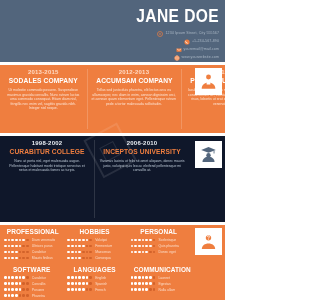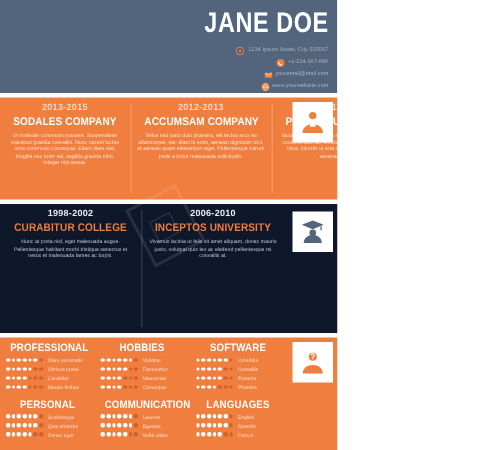--- a/index.html
+++ b/index.html
@@ -38,21 +38,21 @@
     color:#a9b6c4;font-size:3.6px;line-height:7px;
     letter-spacing:.1px;
   }
   .contact-ico{
     display:inline-block;width:6px;height:6px;margin-left:2px;
     order:-1;margin-right:2px;
   }
   .contact-ico svg{display:block;}
 
   
-  .band{position:absolute;left:0;width:225px;padding-left:12px;}
+  .band{position:absolute;left:0;width:225px;}
   .band-exp{top:65px;height:68px;background:#ef7e3f;}
   .band-edu{top:136px;height:86px;background:#0f172a;}
   .band-skl{top:225px;height:75px;background:#ef7e3f;}
 
   .cols{position:absolute;left:0;top:0;width:190px;height:100%;display:flex;}
   .col{flex:1;padding:4px 5px 0 5px;box-sizing:border-box;position:relative;}
   .col + .col::before{
     content:"";position:absolute;left:0;top:4px;bottom:4px;width:1px;
     background:rgba(255,255,255,.18);
   }
@@ -357,20 +357,62 @@
                 <span class="dot"></span>
                 <span class="dot"></span>
                 <span class="dot"></span>
               </div>
               <span class="skill-name">Consequa</span>
             </div>
           </div>
       </div>
 
       <div class="skill-group">
+        <div class="skill-title">PERSONAL</div>
+        <div class="skill-rows">
+            <div class="skill-row">
+              <div class="dots">
+                <span class="dot on"></span>
+                <span class="dot on"></span>
+                <span class="dot on"></span>
+                <span class="dot on"></span>
+                <span class="dot on"></span>
+                <span class="dot on"></span>
+                <span class="dot"></span>
+              </div>
+              <span class="skill-name">Scelerisque</span>
+            </div>
+            <div class="skill-row">
+              <div class="dots">
+                <span class="dot on"></span>
+                <span class="dot on"></span>
+                <span class="dot on"></span>
+                <span class="dot on"></span>
+                <span class="dot on"></span>
+                <span class="dot on"></span>
+                <span class="dot"></span>
+              </div>
+              <span class="skill-name">Quis pharetra</span>
+            </div>
+            <div class="skill-row">
+              <div class="dots">
+                <span class="dot on"></span>
+                <span class="dot on"></span>
+                <span class="dot on"></span>
+                <span class="dot on"></span>
+                <span class="dot on"></span>
+                <span class="dot"></span>
+                <span class="dot"></span>
+              </div>
+              <span class="skill-name">Donec eget</span>
+            </div>
+          </div>
+      </div>
+
+      <div class="skill-group">
         <div class="skill-title">SOFTWARE</div>
         <div class="skill-rows">
             <div class="skill-row">
               <div class="dots">
                 <span class="dot on"></span>
                 <span class="dot on"></span>
                 <span class="dot on"></span>
                 <span class="dot on"></span>
                 <span class="dot on"></span>
                 <span class="dot on"></span>
@@ -411,57 +453,57 @@
                 <span class="dot"></span>
                 <span class="dot"></span>
                 <span class="dot"></span>
               </div>
               <span class="skill-name">Pharetra</span>
             </div>
           </div>
       </div>
 
       <div class="skill-group">
-        <div class="skill-title">PERSONAL</div>
+        <div class="skill-title">LANGUAGES</div>
         <div class="skill-rows">
             <div class="skill-row">
               <div class="dots">
                 <span class="dot on"></span>
                 <span class="dot on"></span>
                 <span class="dot on"></span>
                 <span class="dot on"></span>
                 <span class="dot on"></span>
                 <span class="dot on"></span>
                 <span class="dot"></span>
               </div>
-              <span class="skill-name">Scelerisque</span>
-            </div>
-            <div class="skill-row">
-              <div class="dots">
-                <span class="dot on"></span>
-                <span class="dot on"></span>
-                <span class="dot on"></span>
-                <span class="dot on"></span>
-                <span class="dot on"></span>
-                <span class="dot on"></span>
-                <span class="dot"></span>
-              </div>
-              <span class="skill-name">Quis pharetra</span>
-            </div>
-            <div class="skill-row">
-              <div class="dots">
-                <span class="dot on"></span>
-                <span class="dot on"></span>
-                <span class="dot on"></span>
-                <span class="dot on"></span>
-                <span class="dot on"></span>
-                <span class="dot"></span>
-                <span class="dot"></span>
-              </div>
-              <span class="skill-name">Donec eget</span>
+              <span class="skill-name">English</span>
+            </div>
+            <div class="skill-row">
+              <div class="dots">
+                <span class="dot on"></span>
+                <span class="dot on"></span>
+                <span class="dot on"></span>
+                <span class="dot on"></span>
+                <span class="dot on"></span>
+                <span class="dot on"></span>
+                <span class="dot"></span>
+              </div>
+              <span class="skill-name">Spanish</span>
+            </div>
+            <div class="skill-row">
+              <div class="dots">
+                <span class="dot on"></span>
+                <span class="dot on"></span>
+                <span class="dot on"></span>
+                <span class="dot on"></span>
+                <span class="dot on"></span>
+                <span class="dot"></span>
+                <span class="dot"></span>
+              </div>
+              <span class="skill-name">French</span>
             </div>
           </div>
       </div>
 
       <div class="skill-group">
         <div class="skill-title">COMMUNICATION</div>
         <div class="skill-rows">
             <div class="skill-row">
               <div class="dots">
                 <span class="dot on"></span>
@@ -490,62 +532,20 @@
               <div class="dots">
                 <span class="dot on"></span>
                 <span class="dot on"></span>
                 <span class="dot on"></span>
                 <span class="dot on"></span>
                 <span class="dot on"></span>
                 <span class="dot"></span>
                 <span class="dot"></span>
               </div>
               <span class="skill-name">Nulla ullam</span>
-            </div>
-          </div>
-      </div>
-
-      <div class="skill-group">
-        <div class="skill-title">LANGUAGES</div>
-        <div class="skill-rows">
-            <div class="skill-row">
-              <div class="dots">
-                <span class="dot on"></span>
-                <span class="dot on"></span>
-                <span class="dot on"></span>
-                <span class="dot on"></span>
-                <span class="dot on"></span>
-                <span class="dot on"></span>
-                <span class="dot"></span>
-              </div>
-              <span class="skill-name">English</span>
-            </div>
-            <div class="skill-row">
-              <div class="dots">
-                <span class="dot on"></span>
-                <span class="dot on"></span>
-                <span class="dot on"></span>
-                <span class="dot on"></span>
-                <span class="dot on"></span>
-                <span class="dot on"></span>
-                <span class="dot"></span>
-              </div>
-              <span class="skill-name">Spanish</span>
-            </div>
-            <div class="skill-row">
-              <div class="dots">
-                <span class="dot on"></span>
-                <span class="dot on"></span>
-                <span class="dot on"></span>
-                <span class="dot on"></span>
-                <span class="dot on"></span>
-                <span class="dot"></span>
-                <span class="dot"></span>
-              </div>
-              <span class="skill-name">French</span>
             </div>
           </div>
       </div>
 
     </div>
   </div>
 
   <div class="badge badge-skl">
     <span>
       <svg width="19" height="19" viewBox="0 0 24 24">

